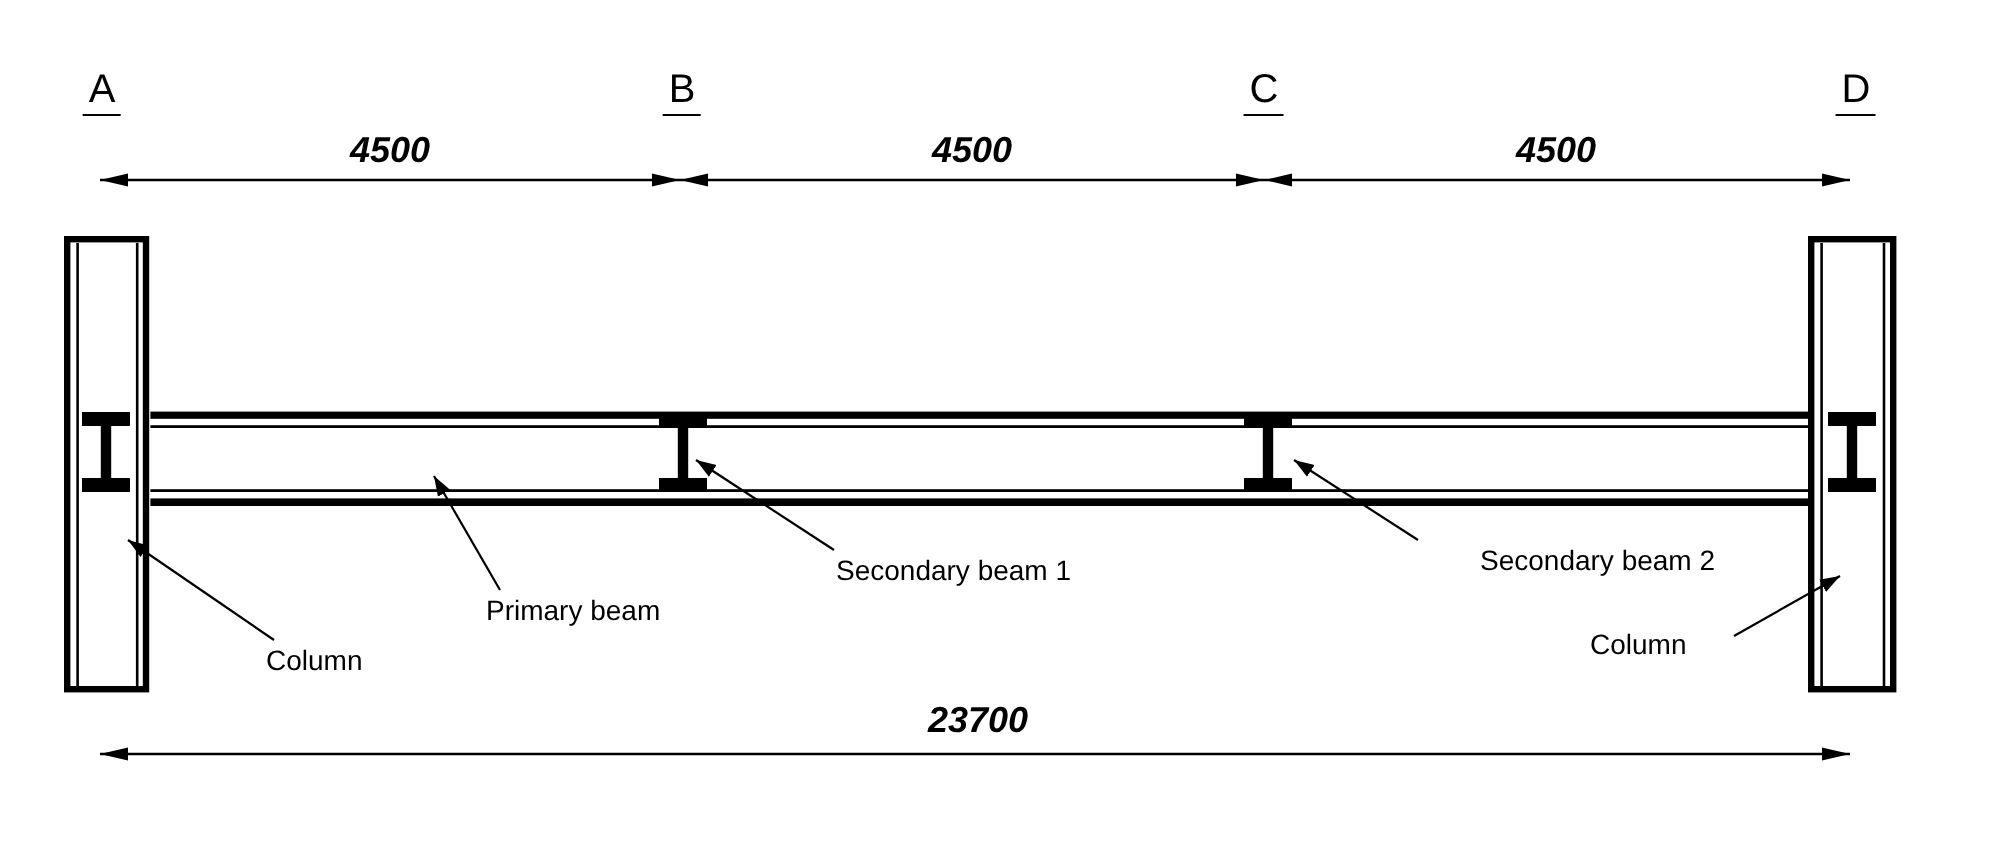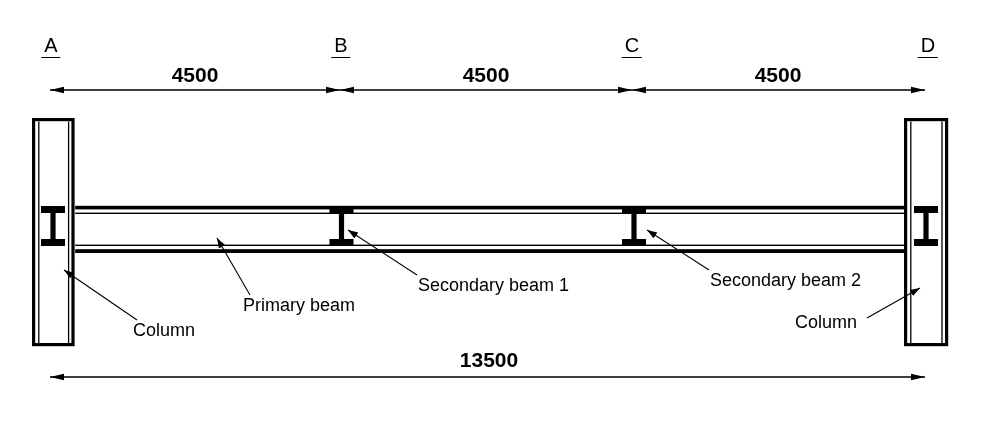--- a/index.html
+++ b/index.html
@@ -29,27 +29,28 @@
   .grid-label {
     transform: translateX(-50%);
     font-size: 20px;
     line-height: 20px;
     padding: 0 3px 2px 3px;
     border-bottom: 1.6px solid #000;
     text-align: center;
   }
   .dim-label {
     transform: translateX(-50%);
-    font-size: 21px;
+    font-size: 18px;
     font-weight: bold;
     line-height: 16px;
     text-align: left;
+    font-style: italic;
   }
   .ann-label {
-    font-size: 18px;
+    font-size: 14px;
     line-height: 16px;
   }
 </style>
 </head>
 <body>
 
 <div class="canvas">
 
   <svg width="1000" height="430" viewBox="0 0 1000 430">
     <defs>
@@ -126,20 +127,20 @@
 
   <span class="lbl grid-label" style="left:51px; top:35px;">A</span>
   <span class="lbl grid-label" style="left:341px; top:35px;">B</span>
   <span class="lbl grid-label" style="left:632px; top:35px;">C</span>
   <span class="lbl grid-label" style="left:928px; top:35px;">D</span>
 
   <span class="lbl dim-label" style="left:195px; top:67px;">4500</span>
   <span class="lbl dim-label" style="left:486px; top:67px;">4500</span>
   <span class="lbl dim-label" style="left:778px; top:67px;">4500</span>
 
-  <span class="lbl dim-label" style="left:489px; top:352px;">13500</span>
+  <span class="lbl dim-label" style="left:489px; top:352px;">23700</span>
 
   <span class="lbl ann-label" style="left:133px; top:322px;">Column</span>
   <span class="lbl ann-label" style="left:243px; top:297px;text-align:center;">Primary beam</span>
   <span class="lbl ann-label" style="left:418px; top:277px;">Secondary beam 1</span>
-  <span class="lbl ann-label" style="left:710px; top:272px;">Secondary beam 2</span>
+  <span class="lbl ann-label" style="left:740px; top:272px;">Secondary beam 2</span>
   <span class="lbl ann-label" style="left:795px; top:314px;">Column</span>
 </div>
 
 </body></html>

